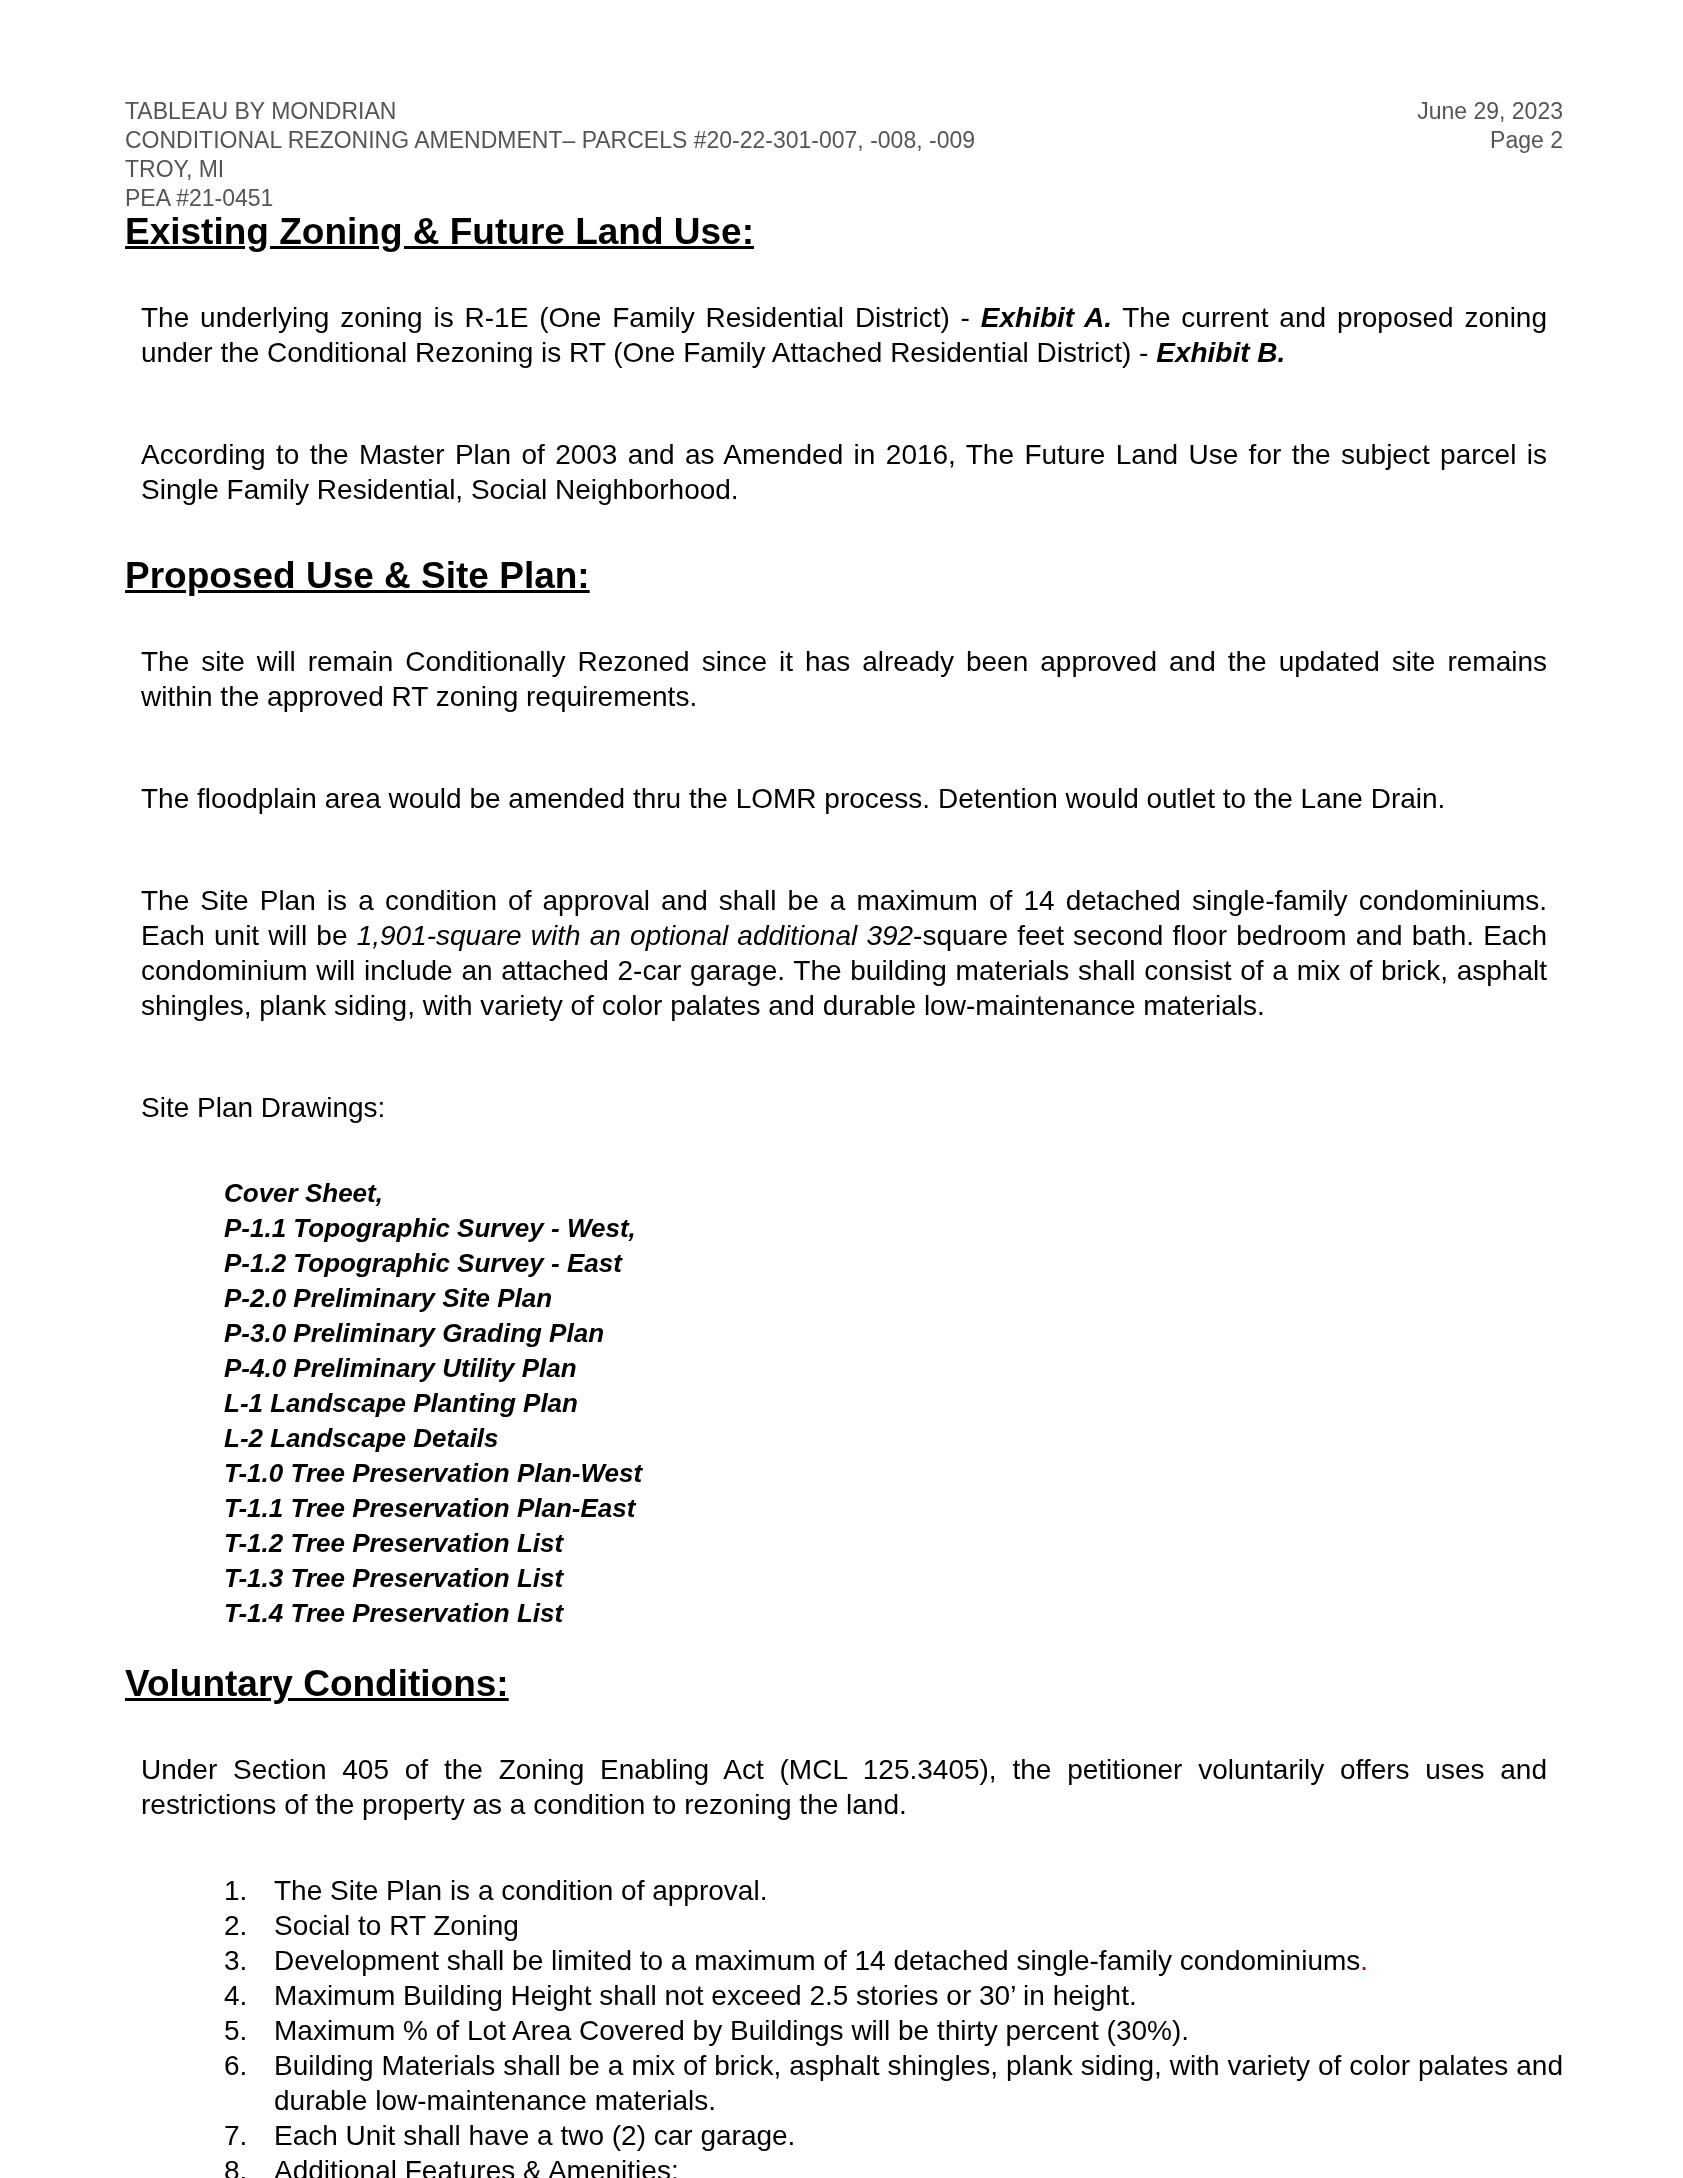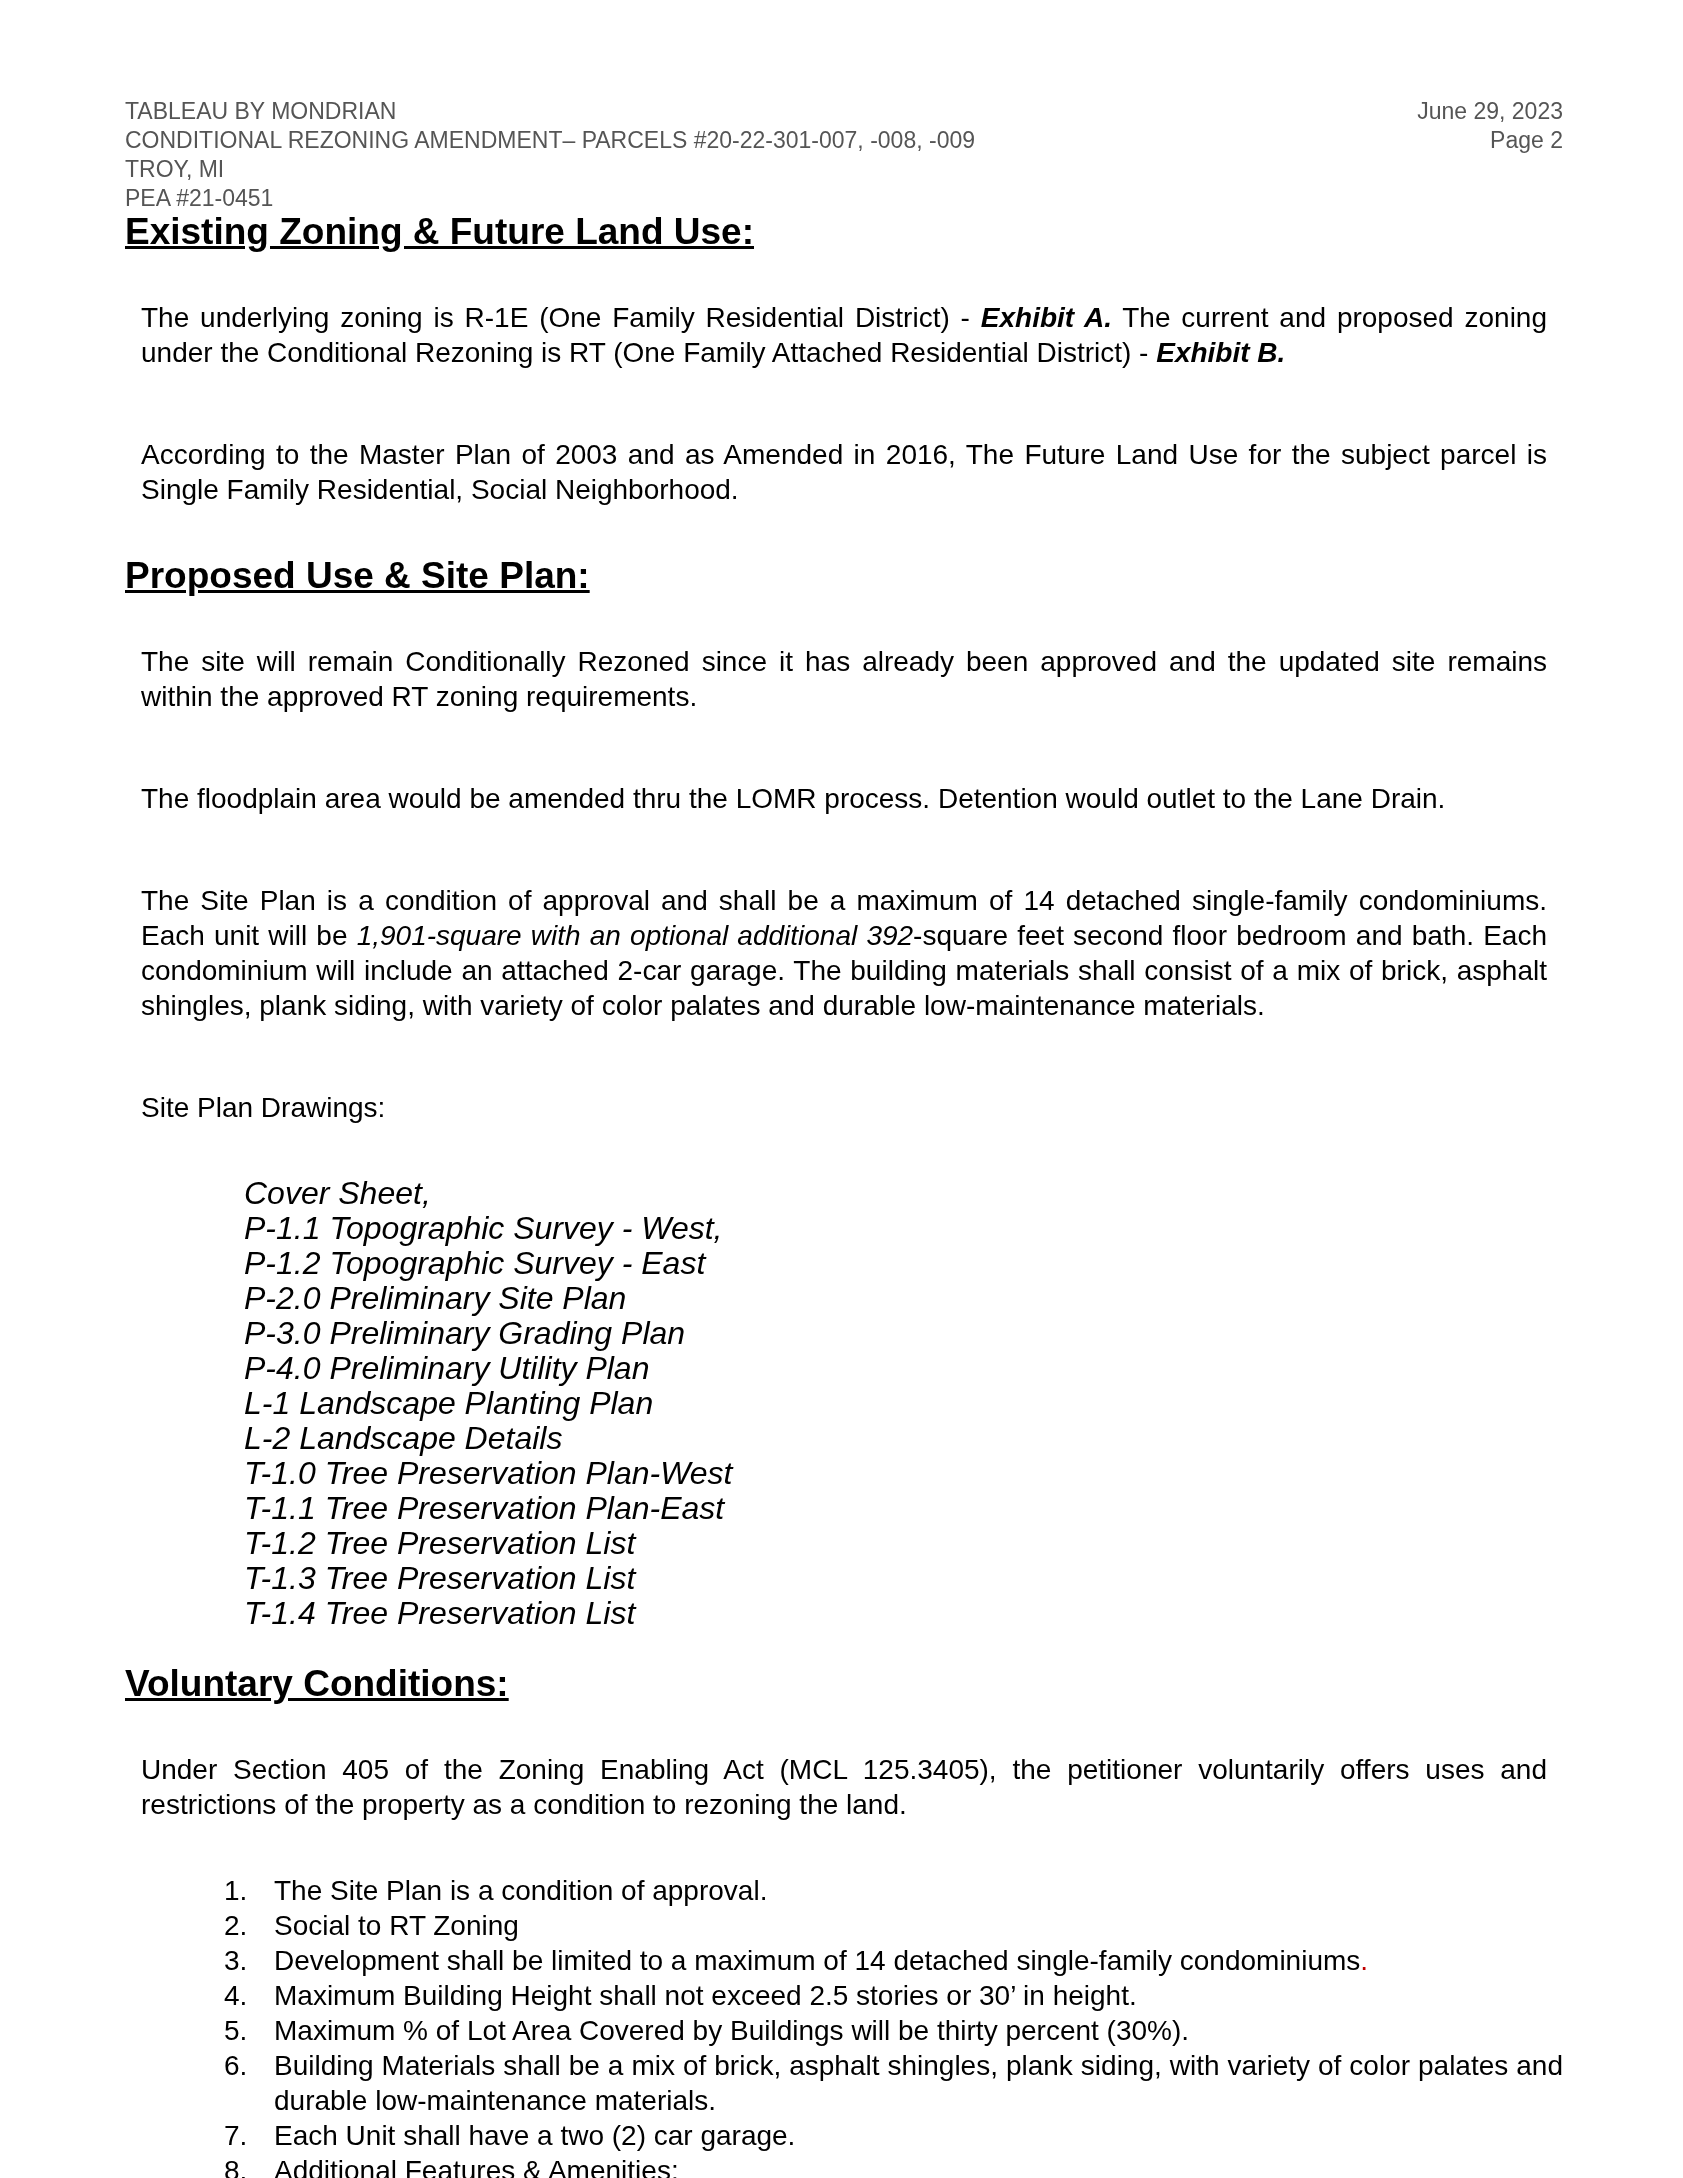--- a/index.html
+++ b/index.html
@@ -7,21 +7,21 @@
          font-family: "Liberation Sans", sans-serif; color: #000; }
   .page { position: absolute; left: 125px; top: 97px; width: 1438px; }
   .hdr { position: relative; height: 117px; color: #555; font-size: 23px; line-height: 29px; }
   .hdr-left { position: absolute; left: 0; top: 0; }
   .hdr-right { position: absolute; right: 0; top: 0; text-align: right; margin-left: 46px; }
   .hdr div { white-space: nowrap; }
   .h { font-weight: bold; text-decoration: underline; font-size: 37px; line-height: 35px; margin: 0; }
   p.body { font-size: 28px; line-height: 35px; margin: 16px; text-align: justify; }
   .gap { height: 35px; }
   .drawings { margin: 0 0 0 99px; padding: 0; list-style: none; }
-  .drawings li { font-weight: normal; font-style: italic; font-size: 32px; line-height: 35px; margin-left: 20px; }
+  .drawings li { font-weight: bold; font-style: italic; font-size: 26px; line-height: 35px; }
   ol.conds { margin: 0; padding: 0 0 0 99px; list-style: none; }
   ol.conds li { position: relative; font-size: 28px; line-height: 35px; padding-left: 50px; text-align: justify; }
   ol.conds li .num { position: absolute; left: 0; top: 0; }
   ol.sub { margin: 0; padding: 0 0 0 50px; list-style: none; }
   ol.sub li { position: relative; padding-left: 50px; }
   .red { color: #c00000; }
   .bi { font-weight: bold; font-style: italic; }
   .it { font-style: italic; }
 </style>
 </head>

